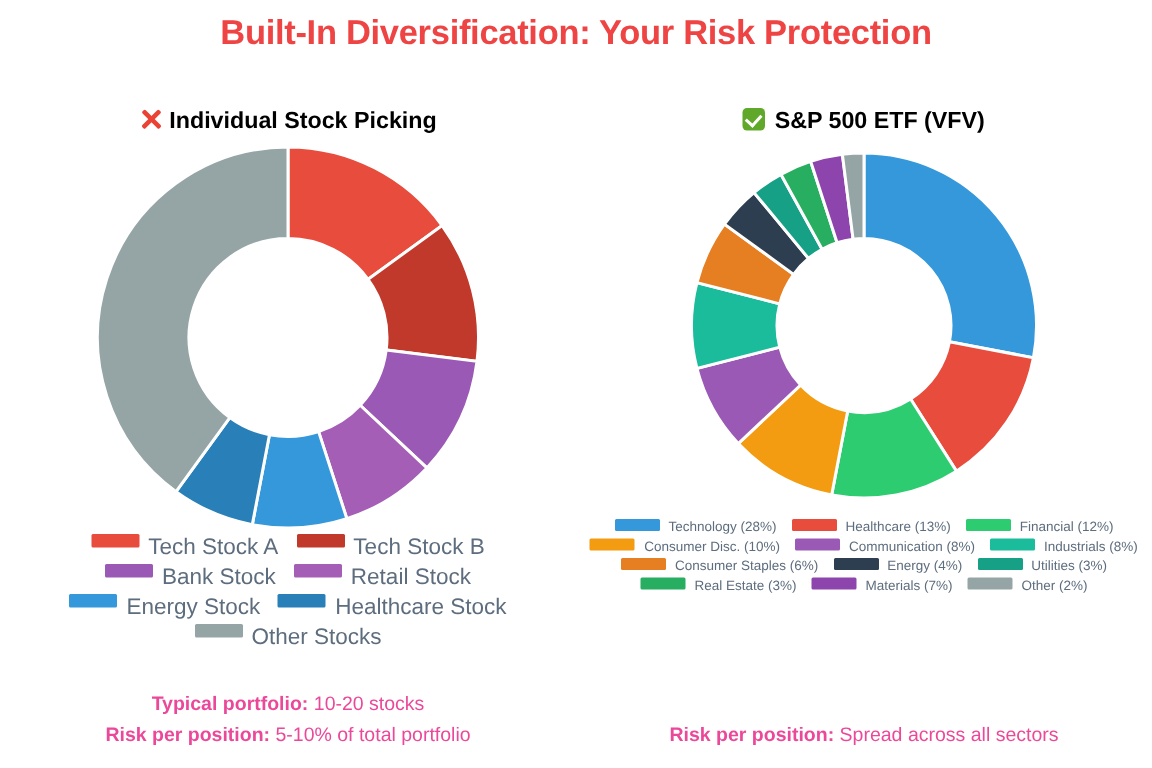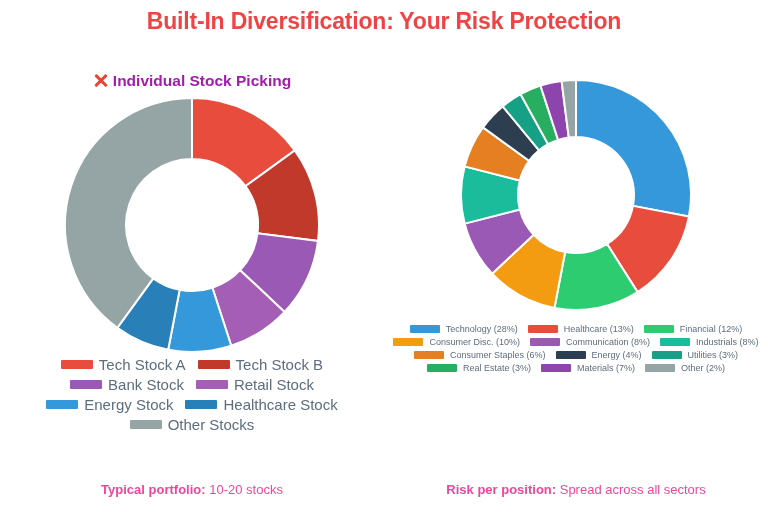--- a/index.html
+++ b/index.html
@@ -38,21 +38,21 @@
     height: 442px;
   }
   .panel-left { left: 0; }
   .panel-right { left: 384px; }
 
   .panel-title {
     width: 100%;
     text-align: center;
     font-size: 15.5px;
     font-weight: bold;
-    color: #a21caf;
+    color: #000000;
     height: 22px;
     line-height: 22px;
     white-space: nowrap;
   }
   .emoji-x {
     display: inline-block;
     position: relative;
     width: 15px;
     height: 15px;
     vertical-align: -2px;
@@ -105,21 +105,20 @@
   .legend {
     width: 384px;
     display: flex;
     flex-wrap: wrap;
     justify-content: center;
     align-content: flex-start;
     row-gap: 3px;
   }
   .legend-item {
     display: inline-flex;
-    align-items: center;
     white-space: nowrap;
     margin: 0 6px;
   }
   .legend-swatch {
     width: 32px;
     height: 9px;
     border-radius: 1px;
     margin-right: 6px;
     flex: none;
   }
@@ -199,24 +198,30 @@
         <div class="legend-item">
           <span class="legend-swatch" style="background: rgb(149, 165, 166);"></span>
           <span class="legend-label">Other Stocks</span>
         </div>
       </div>
 
     <div class="caption">
       <div class="caption-line">
         <span class="lbl">Typical portfolio:</span><span> 10-20 stocks</span>
       </div>
+      <div class="caption-line">
+        <span class="lbl">Risk per position:</span><span> 5-10% of total portfolio</span>
+      </div>
     </div>
   </div>
 
   <div class="panel panel-right">
+    <div class="panel-title">
+      <span class="emoji-check"></span><span>S&amp;P 500 ETF (VFV)</span>
+    </div>
 
     <div class="donut-wrap donut-right">
       <svg width="238" height="238" viewBox="0 0 238 238">
         <g id="right-slices">
             <path d="M 119 4 A 115 115 0 0 1 231.9630338337992 140.54885117735836 L 175.97266054226395 129.86811624597203 A 58 58 0 0 0 119 61 Z" fill="#3498db" stroke="#ffffff" stroke-width="2"></path>
             <path d="M 231.9630338337992 140.54885117735836 A 115 115 0 0 1 180.62008142258458 216.09771143273176 L 150.0779541087818 167.9710196791169 A 58 58 0 0 0 175.97266054226395 129.86811624597203 Z" fill="#e74c3c" stroke="#ffffff" stroke-width="2"></path>
             <path d="M 180.62008142258458 216.09771143273176 A 115 115 0 0 1 97.45114882264164 231.9630338337992 L 108.13188375402797 175.97266054226395 A 58 58 0 0 0 150.0779541087818 167.9710196791169 Z" fill="#2ecc71" stroke="#ffffff" stroke-width="2"></path>
             <path d="M 97.45114882264164 231.9630338337992 A 115 115 0 0 1 35.168607846537654 197.72291718179918 L 76.71981960955813 158.70373214386393 A 58 58 0 0 0 108.13188375402797 175.97266054226395 Z" fill="#f39c12" stroke="#ffffff" stroke-width="2"></path>
             <path d="M 35.168607846537654 197.72291718179918 A 115 115 0 0 1 7.612936470207416 147.59933702395824 L 62.82217665453939 133.42401345556155 A 58 58 0 0 0 76.71981960955813 158.70373214386393 Z" fill="#9b59b6" stroke="#ffffff" stroke-width="2"></path>
             <path d="M 7.612936470207416 147.59933702395824 A 115 115 0 0 1 7.612936470207444 90.40066297604163 L 62.822176654539405 104.57598654443838 A 58 58 0 0 0 62.82217665453939 133.42401345556155 Z" fill="#1abc9c" stroke="#ffffff" stroke-width="2"></path>

